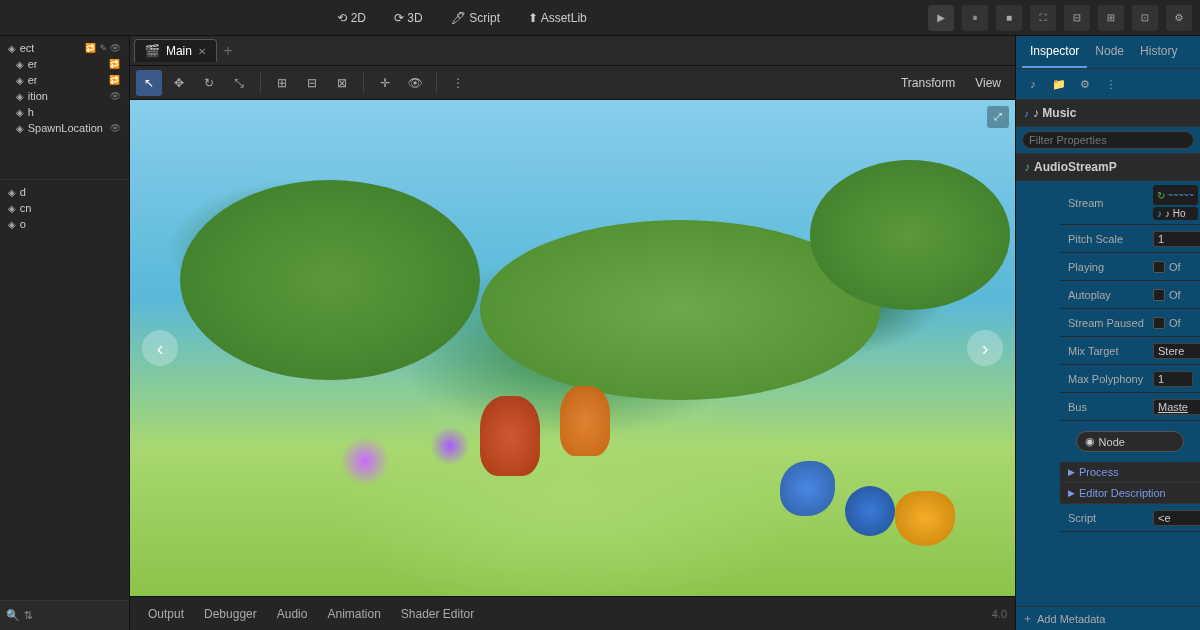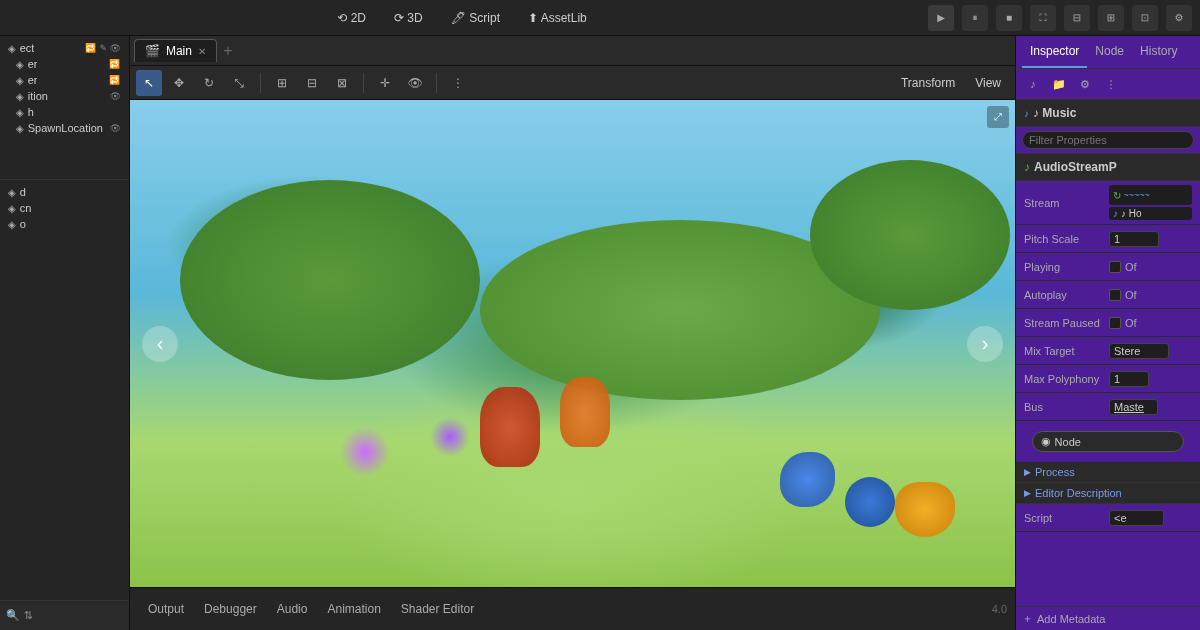--- a/index.html
+++ b/index.html
@@ -247,21 +247,21 @@
       display: flex;
       align-items: center;
       justify-content: center;
       color: white;
       font-size: 10px;
       cursor: pointer;
     }
 
     
     .bottom-bar {
-      height: 43px;
+      height: 34px;
       background: #252525;
       border-top: 1px solid #111;
       display: flex;
       align-items: center;
       padding: 0 8px;
       gap: 0;
       flex-shrink: 0;
     }
     .bottom-tab {
       padding: 4px 10px;
@@ -272,21 +272,21 @@
     }
     .bottom-version {
       margin-left: auto;
       color: #666;
       font-size: 11px;
     }
 
     
     .right-panel {
       width: 185px;
-      background: #4c1d95;
+      background: #0c4a6e;
       border-left: 1px solid #111;
       display: flex;
       flex-direction: column;
       overflow: hidden;
       flex-shrink: 0;
     }
     .inspector-tabs {
       display: flex;
       align-items: center;
       border-bottom: 1px solid #333;
@@ -342,20 +342,21 @@
       border-radius: 9px;
       color: #ccc;
       font-size: 11px;
       padding: 2px 6px;
       outline: none;
     }
     .inspector-body {
       flex: 1;
       overflow-y: auto;
       padding: 0;
+      margin-left: 44px;
     }
     .prop-row {
       display: flex;
       align-items: center;
       padding: 4px 8px;
       border-bottom: 1px solid #2a2a2a;
       min-height: 28px;
     }
     .prop-label {
       flex: 0 0 85px;

